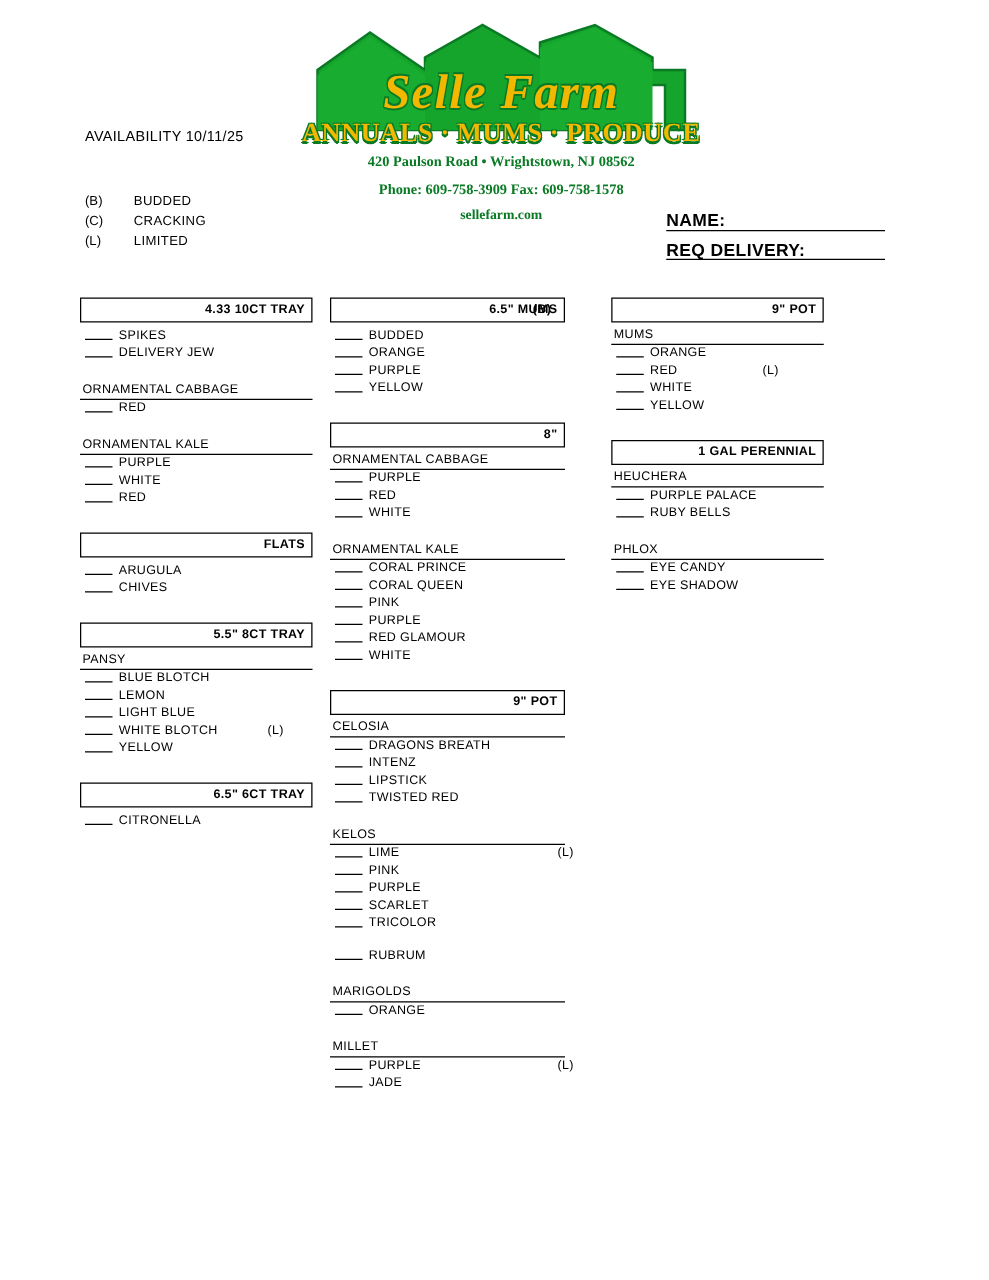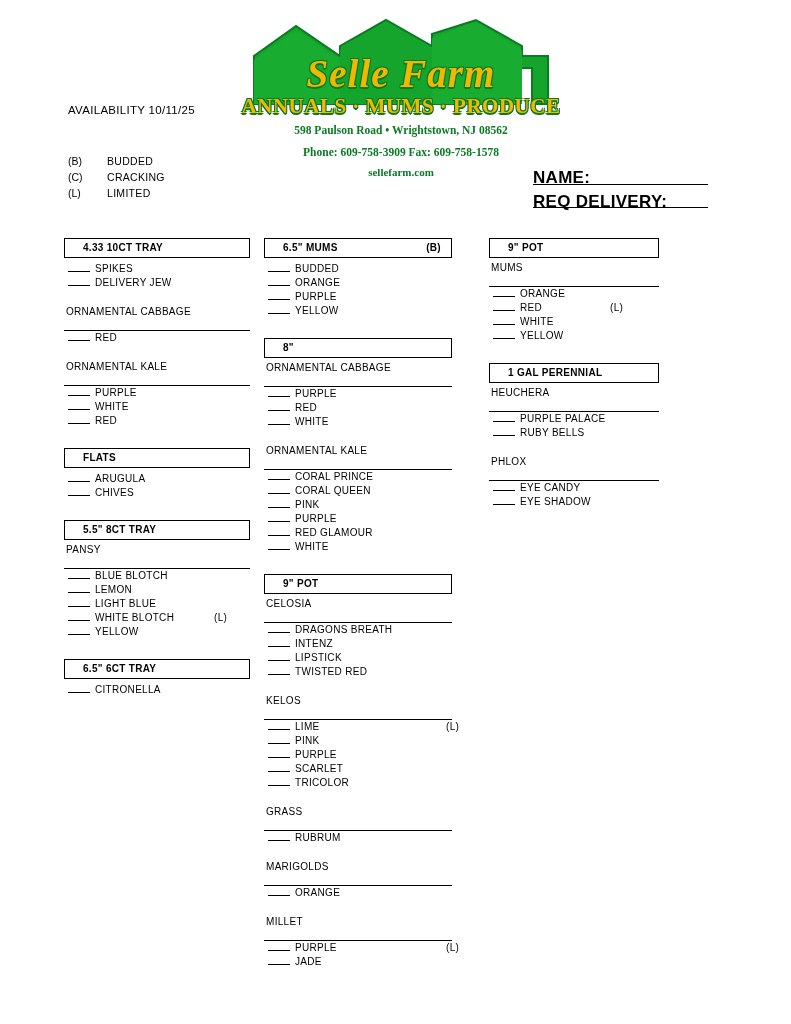--- a/index.html
+++ b/index.html
@@ -106,21 +106,21 @@
   }
   .legend-code { width: 39px; }
   .legend-text { letter-spacing: 0.3px; }
 
   
   .name-block {
     position: absolute;
     left: 533px;
     top: 168px;
     width: 175px;
-    font-size: 17px;
+    font-size: 14px;
     font-weight: bold;
   }
   .name-row {
     position: relative;
     height: 24px;
   }
   .name-row .lbl {
     position: absolute;
     left: 0;
     top: 0;
@@ -147,32 +147,33 @@
   .cat-box {
     border: 1px solid #000;
     font-weight: bold;
     font-size: 10px;
     padding: 3px 5px 3px 18px;
     letter-spacing: 0.3px;
     position: relative;
     height: 12px;
     line-height: 12px;
     box-sizing: content-box;
+    text-align: right;
   }
   .cat-box .cat-note {
     position: absolute;
     right: 10px;
     top: 3px;
     font-weight: bold;
   }
   .sub-head {
     font-size: 10px;
     letter-spacing: 0.3px;
     border-bottom: 1px solid #000;
-    padding: 4px 0 12px 2px;
+    padding: 4px 0 1px 2px;
     line-height: 12px;
   }
   .item {
     position: relative;
     height: 14px;
     line-height: 14px;
     padding-left: 31px;
     letter-spacing: 0.3px;
     font-size: 10px;
   }
@@ -204,21 +205,21 @@
   <div class="header">
     <div class="logo-wrap">
       <svg class="logo-svg" width="330" height="92" viewBox="0 0 330 92">
         <path d="M18 88 L18 40 L60 10 L104 40 L104 30 L150 4 L196 30 L196 18 L240 4 L286 30 L286 40 L312 40 L312 88 L296 88 L296 52 L280 52 L280 88 Z" fill="#16a52c" stroke="#0a7a24" stroke-width="2"></path>
         <path d="M18 88 L18 44 L60 14 L104 44 L104 88 Z" fill="#18ad30"></path>
         <path d="M104 88 L104 34 L150 8 L196 34 L196 88 Z" fill="#16a52c"></path>
         <path d="M196 88 L196 22 L240 6 L286 34 L286 88 Z" fill="#18ad30"></path>
       </svg>
       <div class="farm-name">Selle Farm</div>
       <div class="farm-sub">ANNUALS · MUMS · PRODUCE</div>
-      <div class="addr-line">598 Paulson Road • Wrightstown, NJ  08562</div>
+      <div class="addr-line">420 Paulson Road • Wrightstown, NJ  08562</div>
       <div class="addr-line">Phone: 609-758-3909   Fax: 609-758-1578</div>
       <div class="addr-line small">sellefarm.com</div>
     </div>
     <div class="availability">AVAILABILITY 10/11/25</div>
   </div>
 
   <div class="legend">
       <div class="legend-row">
         <span class="legend-code">(B)</span>
         <span class="legend-text">BUDDED</span>
@@ -304,21 +305,20 @@
       <div class="item"><span class="blank"></span><span>LIPSTICK</span></div>
       <div class="item"><span class="blank"></span><span>TWISTED RED</span></div>
       <div class="gap-6"></div>
       <div class="sub-head">KELOS</div>
       <div class="item"><span class="blank"></span><span>LIME</span><span class="note">(L)</span></div>
       <div class="item"><span class="blank"></span><span>PINK</span></div>
       <div class="item"><span class="blank"></span><span>PURPLE</span></div>
       <div class="item"><span class="blank"></span><span>SCARLET</span></div>
       <div class="item"><span class="blank"></span><span>TRICOLOR</span></div>
       <div class="gap-6"></div>
-      <div class="sub-head">GRASS</div>
       <div class="item"><span class="blank"></span><span>RUBRUM</span></div>
       <div class="gap-6"></div>
       <div class="sub-head">MARIGOLDS</div>
       <div class="item"><span class="blank"></span><span>ORANGE</span></div>
       <div class="gap-6"></div>
       <div class="sub-head">MILLET</div>
       <div class="item"><span class="blank"></span><span>PURPLE</span><span class="note">(L)</span></div>
       <div class="item"><span class="blank"></span><span>JADE</span></div>
     </div>
   <div class="col col3">

